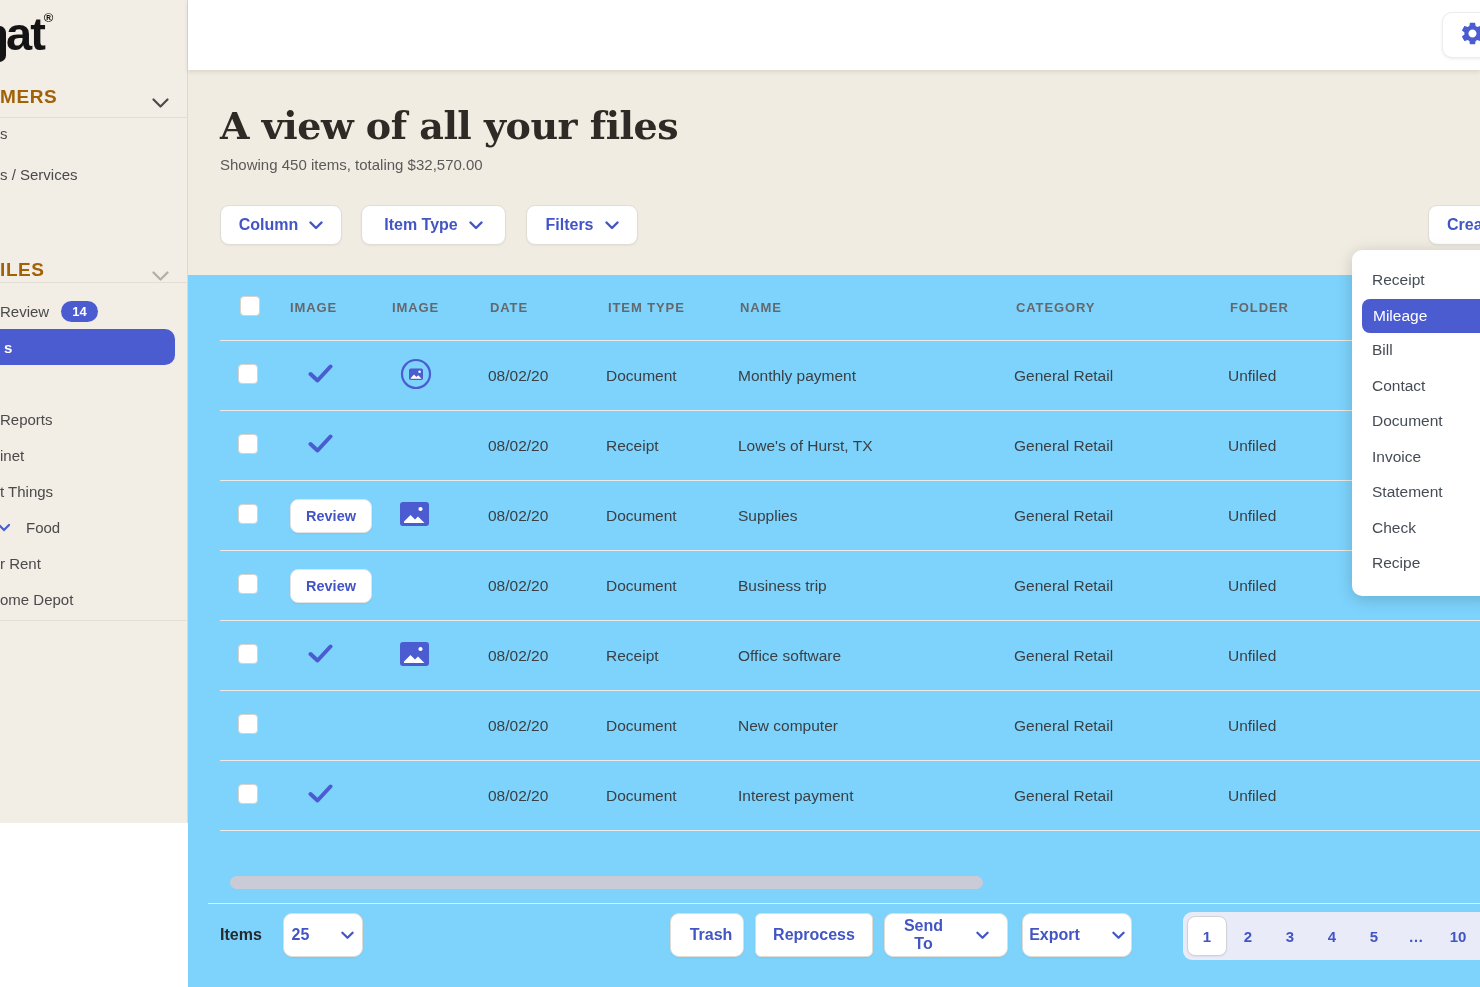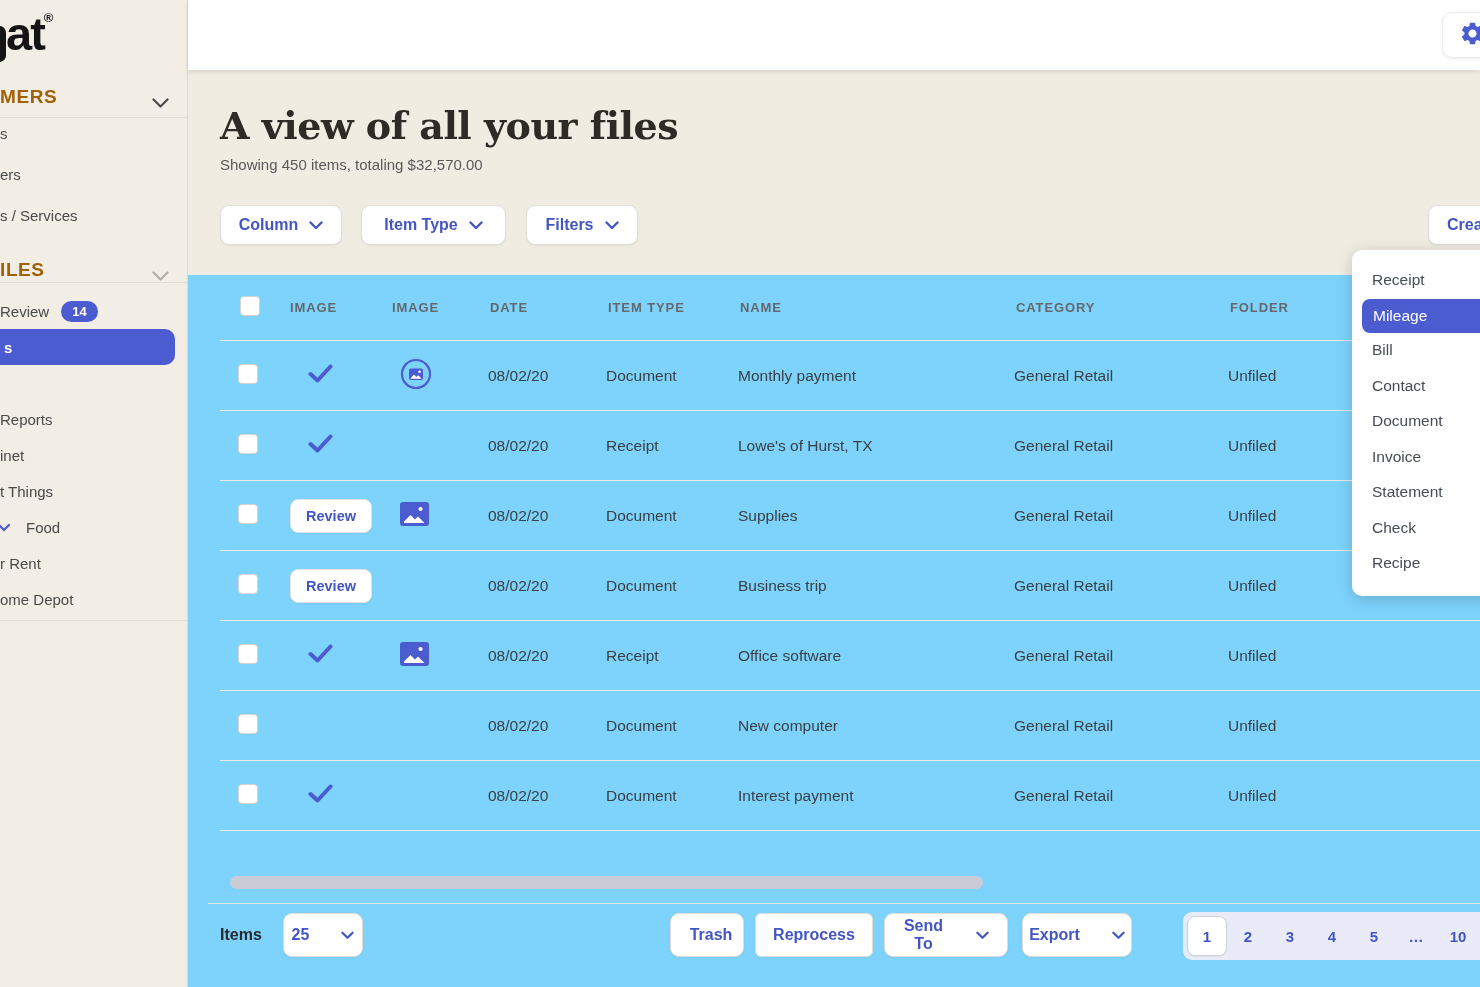--- a/index.html
+++ b/index.html
@@ -1,20 +1,20 @@
 <!DOCTYPE html>
 <html><head>
 <meta charset="utf-8">
 <style>
   * { margin:0; padding:0; box-sizing:border-box; }
   html,body { width:1480px; height:987px; overflow:hidden; background:#fff;
     font-family:"Liberation Sans", sans-serif; position:relative; }
 
   
-  .sidebar { position:absolute; left:0; top:0; width:188px; height:987px;
+  .sidebar { position:absolute; left:0; top:0; width:188px; height:823px;
     background:#f2ede5; border-right:1px solid #ddd8d0; overflow:hidden; z-index:2; }
   .logo { position:absolute; top:6px; left:6px; font-weight:900; font-size:47px;
     color:#141414; letter-spacing:-2px; }
   .logo sup { font-size:13px; font-weight:700; vertical-align:28px; letter-spacing:0; }
   .logo-frag { position:absolute; top:26px; left:-7px; width:13px; height:36px;
     background:#141414; border-radius:7px; }
   .side-sec-header { position:absolute; left:0; width:188px; height:22px;
     font-size:19px; font-weight:700; color:#a16207; letter-spacing:.6px;
     display:flex; align-items:center; cursor:pointer; }
   .side-sec-header .chev { position:absolute; left:152px; top:6px; }
@@ -115,21 +115,20 @@
     <span class="chev">
       <svg width="17" height="11" viewBox="0 0 17 11">
           <path d="M1.5 1.5 L8.5 8.5 L15.5 1.5" stroke="#4c4c4c" stroke-width="2.2" fill="none" stroke-linecap="round" stroke-linejoin="round"></path>
         </svg>
     </span>
   </div>
   <div class="side-divider" style="top:117px;"></div>
 
   <div class="side-list" style="top:113px;">
       <div class="side-item">s</div>
-      <div class="side-item">ers</div>
       <div class="side-item">s / Services</div>
     </div>
 
   <div class="side-sec-header" style="top:259px;">
     <span>ILES</span>
     <span class="chev">
       <svg width="17" height="11" viewBox="0 0 17 11">
           <path d="M1.5 1.5 L8.5 8.5 L15.5 1.5" stroke="#b3aea5" stroke-width="2.2" fill="none" stroke-linecap="round" stroke-linejoin="round"></path>
         </svg>
     </span>

